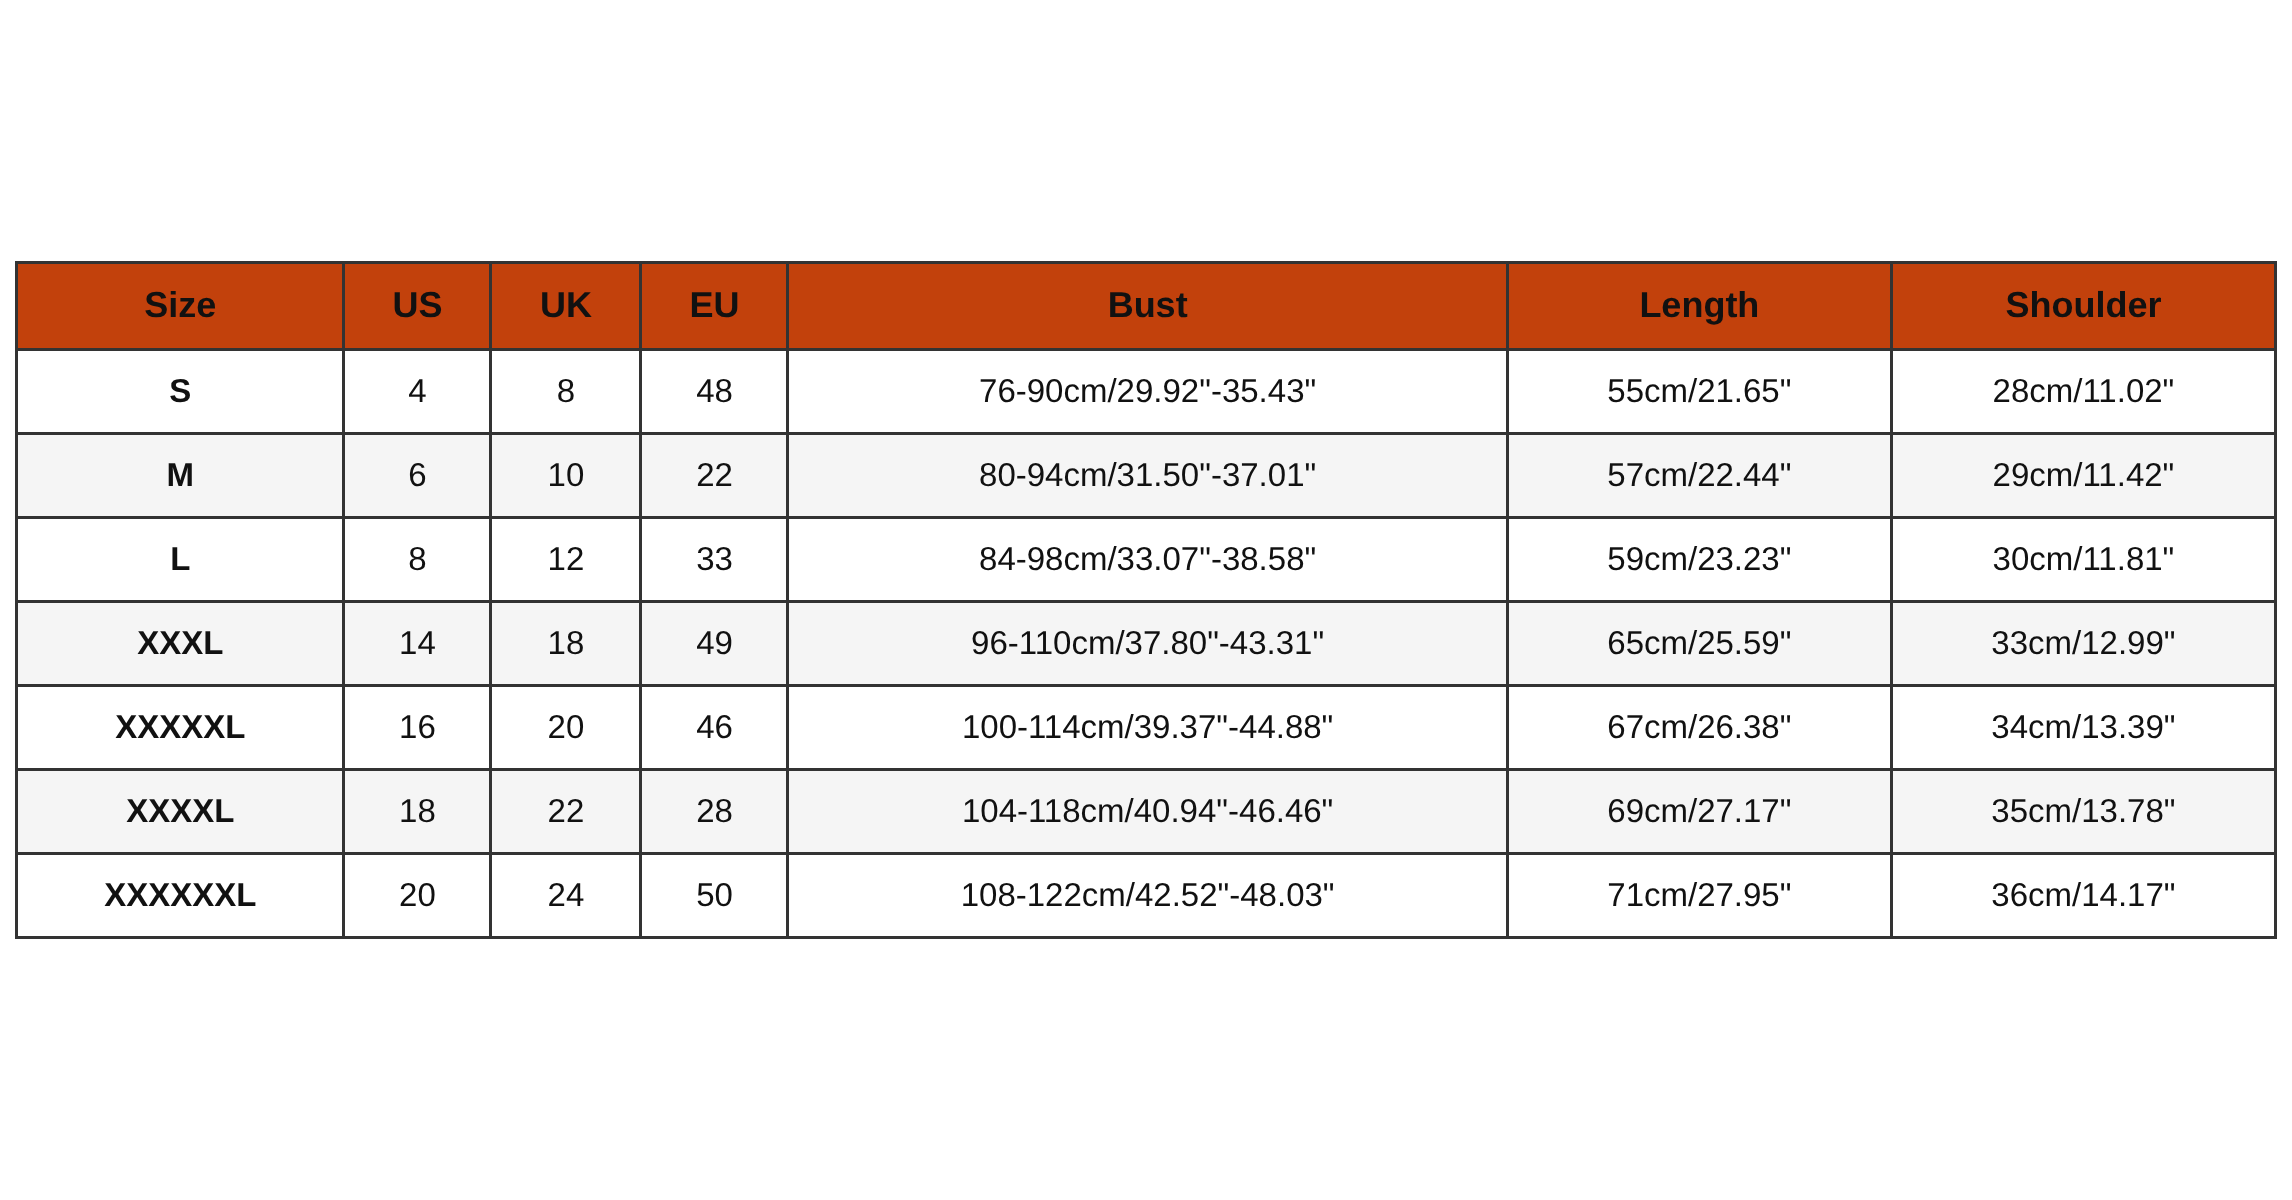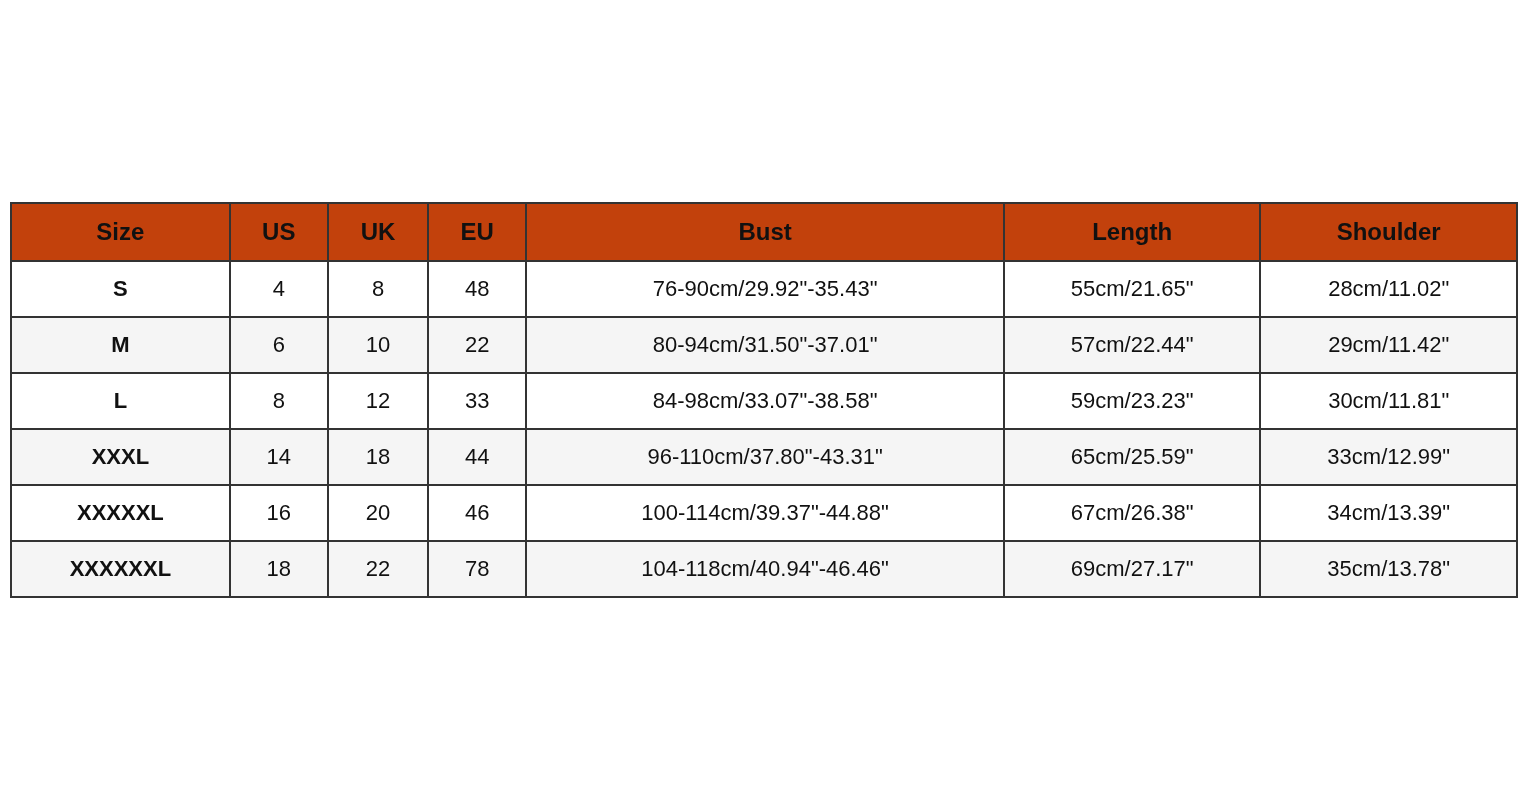--- a/index.html
+++ b/index.html
@@ -99,38 +99,47 @@
           <td>12</td>
           <td>33</td>
           <td>84-98cm/33.07"-38.58"</td>
           <td>59cm/23.23"</td>
           <td>30cm/11.81"</td>
         </tr>
         <tr>
           <td class="size-col">XXXL</td>
           <td>14</td>
           <td>18</td>
-          <td>44</td>
+          <td>49</td>
           <td>96-110cm/37.80"-43.31"</td>
           <td>65cm/25.59"</td>
           <td>33cm/12.99"</td>
         </tr>
         <tr>
           <td class="size-col">XXXXXL</td>
           <td>16</td>
           <td>20</td>
           <td>46</td>
           <td>100-114cm/39.37"-44.88"</td>
           <td>67cm/26.38"</td>
           <td>34cm/13.39"</td>
         </tr>
         <tr>
-          <td class="size-col">XXXXXXL</td>
+          <td class="size-col">XXXXL</td>
           <td>18</td>
           <td>22</td>
-          <td>78</td>
+          <td>28</td>
           <td>104-118cm/40.94"-46.46"</td>
           <td>69cm/27.17"</td>
           <td>35cm/13.78"</td>
+        </tr>
+        <tr>
+          <td class="size-col">XXXXXXL</td>
+          <td>20</td>
+          <td>24</td>
+          <td>50</td>
+          <td>108-122cm/42.52"-48.03"</td>
+          <td>71cm/27.95"</td>
+          <td>36cm/14.17"</td>
         </tr>
       </tbody>
   </table>
 </div>
 
 </body></html>

